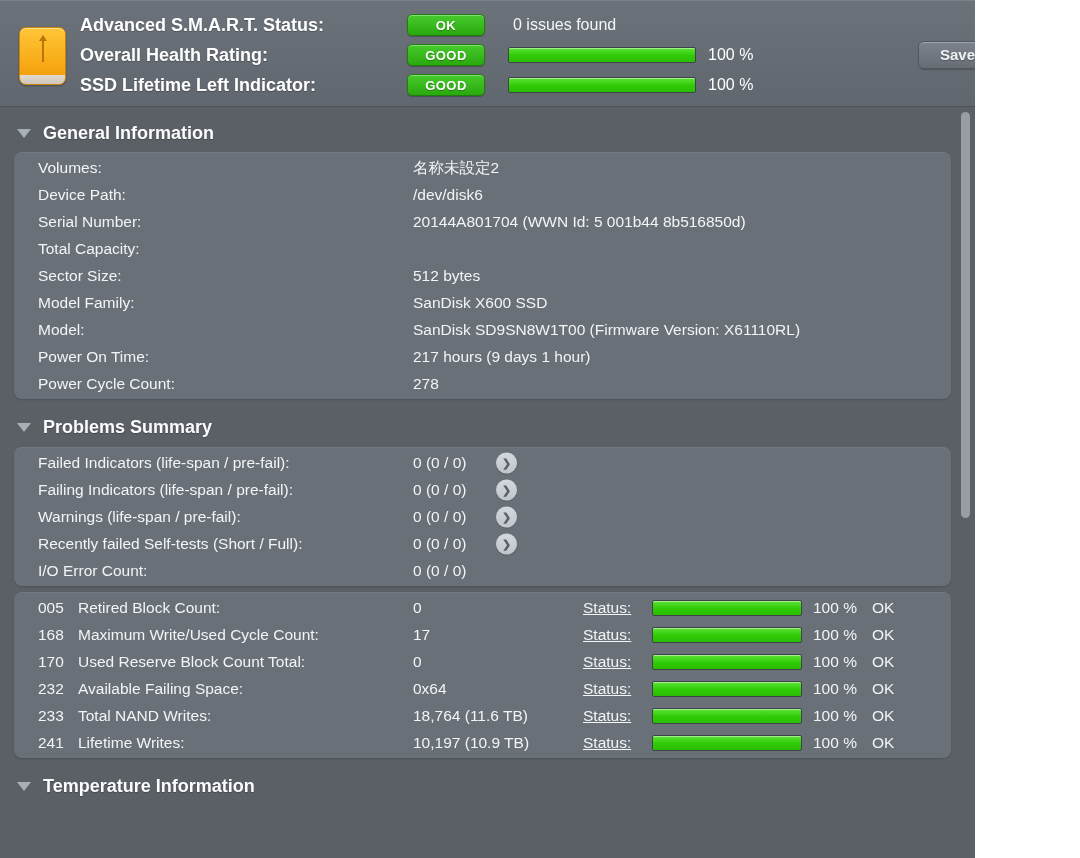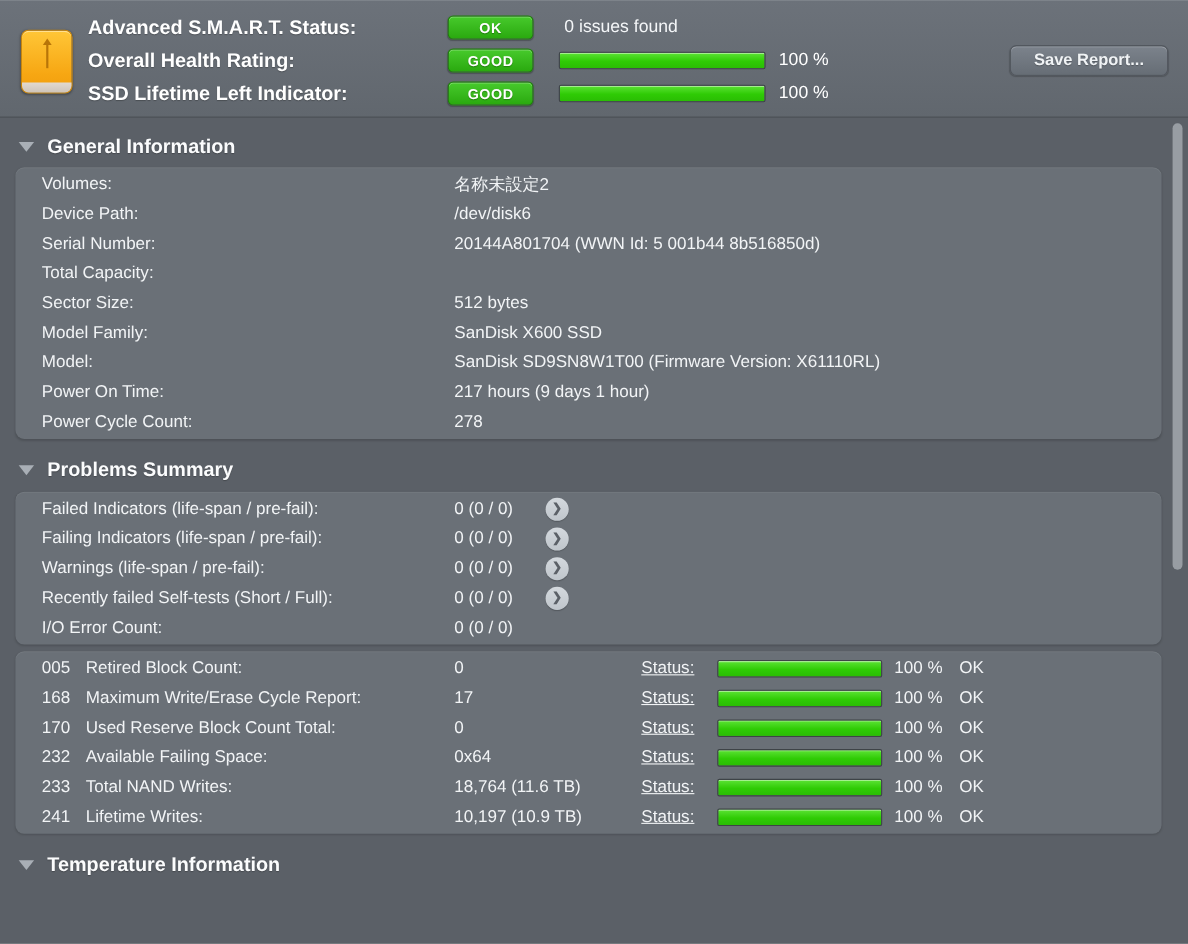--- a/index.html
+++ b/index.html
@@ -1,17 +1,17 @@
 <!DOCTYPE html>
 <html><head>
 <meta charset="utf-8">
 <style>
   html,body{margin:0;padding:0;}
   #app{
-    position:relative;width:1080px;height:858px;overflow:hidden;
+    position:relative;width:975px;height:858px;overflow:hidden;
     background:#5b6067;
     font-family:"Liberation Sans", sans-serif;
     -webkit-font-smoothing:antialiased;
     user-select:none;
   }
   
   .header{
     position:absolute;left:0;top:0;width:1080px;height:106px;
     background:linear-gradient(#6c727a,#61676e);
     border-bottom:1px solid #4b5056;
@@ -224,21 +224,21 @@
       <span class="pid">005</span>
         <span class="pname">Retired Block Count:</span>
         <span class="val">0</span>
         <span class="slab">Status:</span>
         <span class="bar sbar"></span>
         <span class="spct">100 %</span>
         <span class="sok">OK</span>
     </div>
     <div class="row">
       <span class="pid">168</span>
-        <span class="pname">Maximum Write/Erase Cycle Report:</span>
+        <span class="pname">Maximum Write/Used Cycle Count:</span>
         <span class="val">17</span>
         <span class="slab">Status:</span>
         <span class="bar sbar"></span>
         <span class="spct">100 %</span>
         <span class="sok">OK</span>
     </div>
     <div class="row">
       <span class="pid">170</span>
         <span class="pname">Used Reserve Block Count Total:</span>
         <span class="val">0</span>

